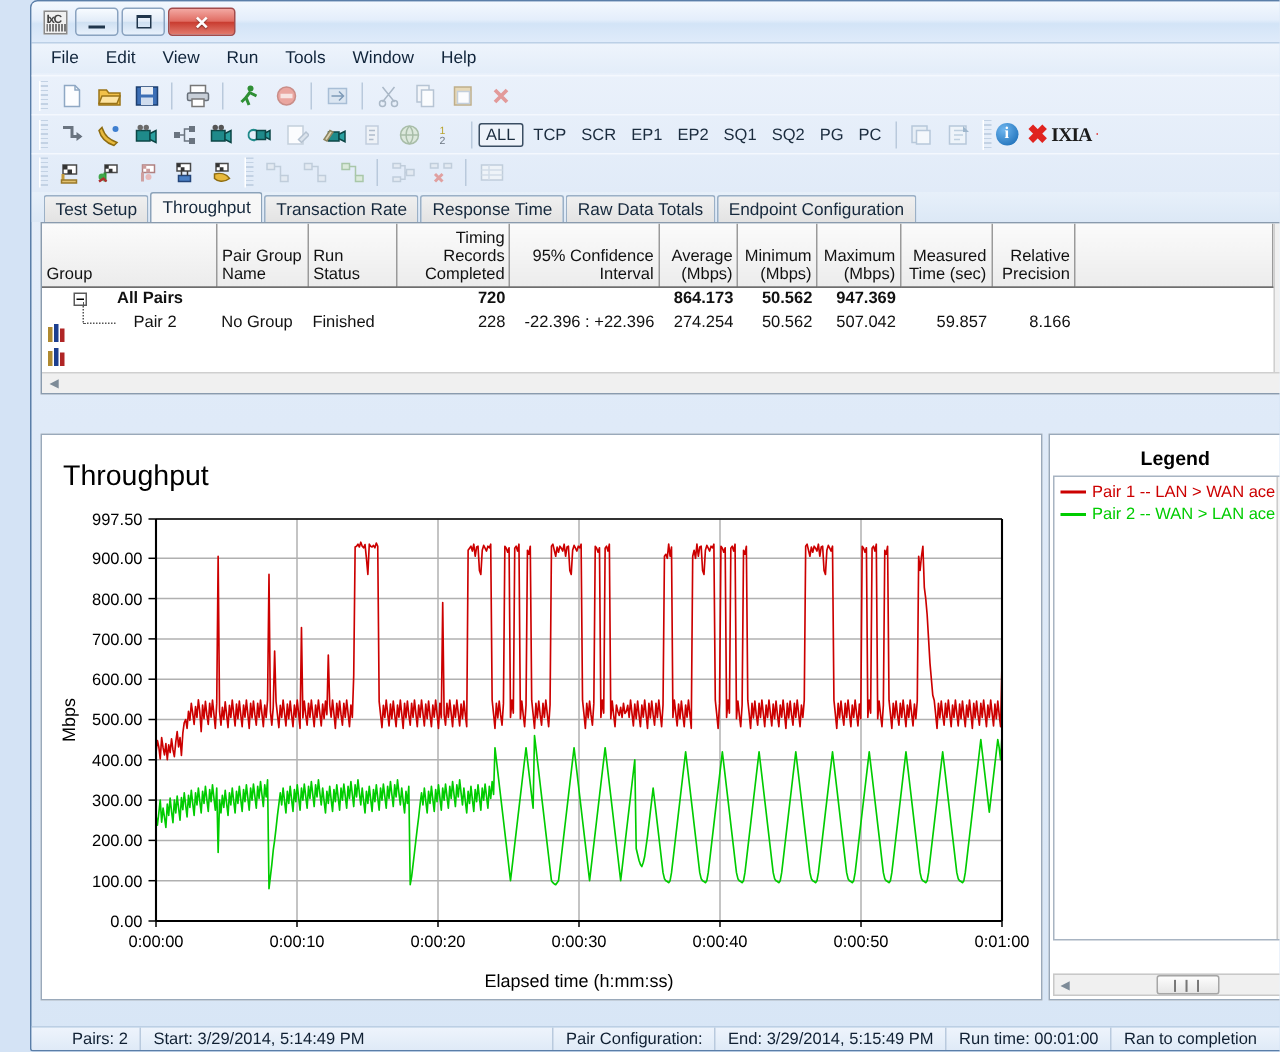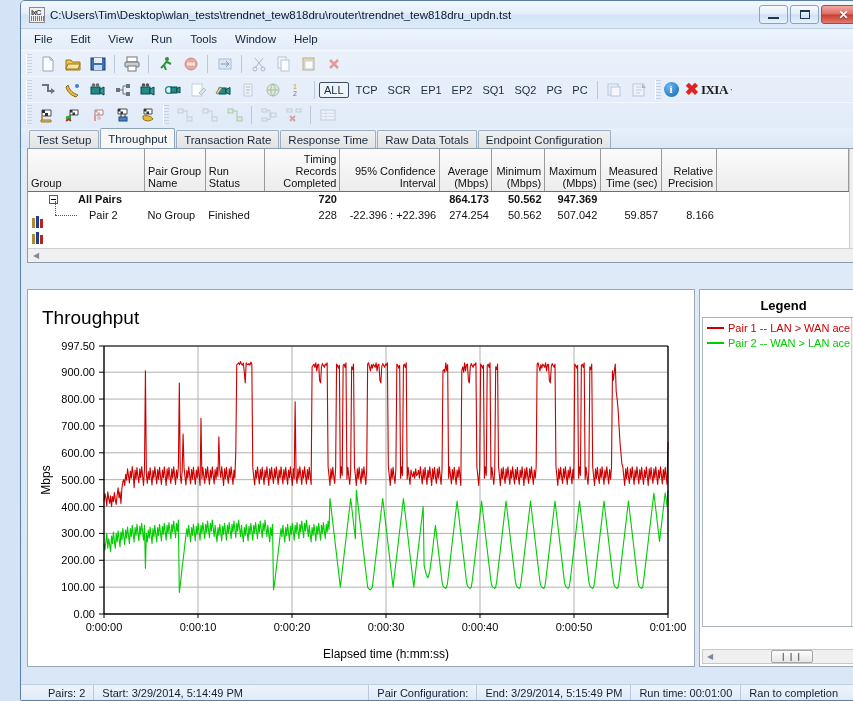--- a/index.html
+++ b/index.html
@@ -306,21 +306,20 @@
 </head>
 <body>
 
 <div id="app">
 
   <div class="titlebar">
     <div class="app-icon">
         <i>IxC</i>
         <u></u>
       </div>
-    <div class="title-text">C:\Users\Tim\Desktop\wlan_tests\trendnet_tew818dru\router\trendnet_tew818dru_updn.tst</div>
     <div class="winbtns">
       <div class="winbtn">
           <div class="min-g"></div>
         </div>
       <div class="winbtn">
           <div class="max-g"></div>
         </div>
       <div class="winbtn close">✕</div>
     </div>
   </div>

